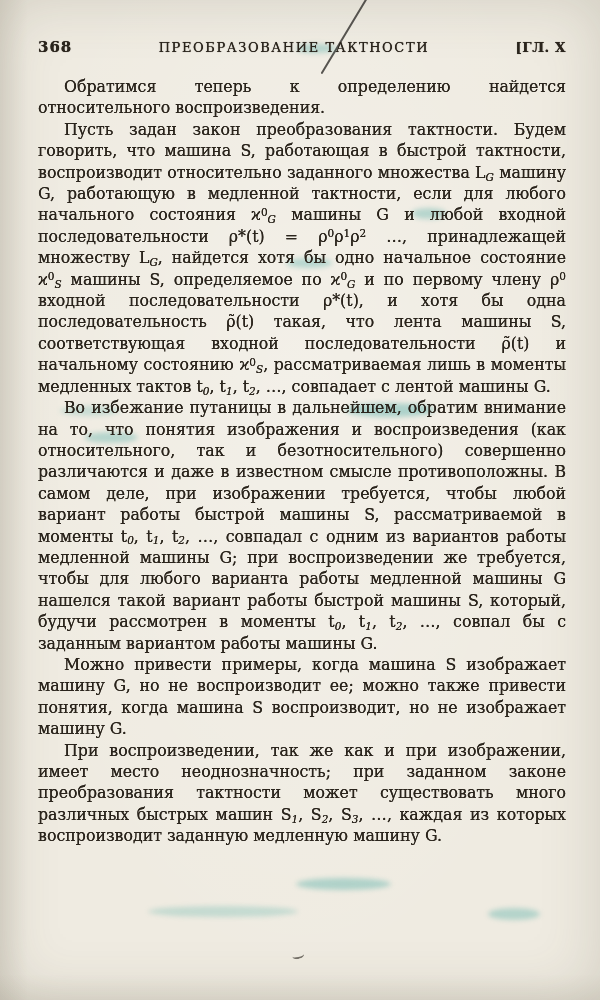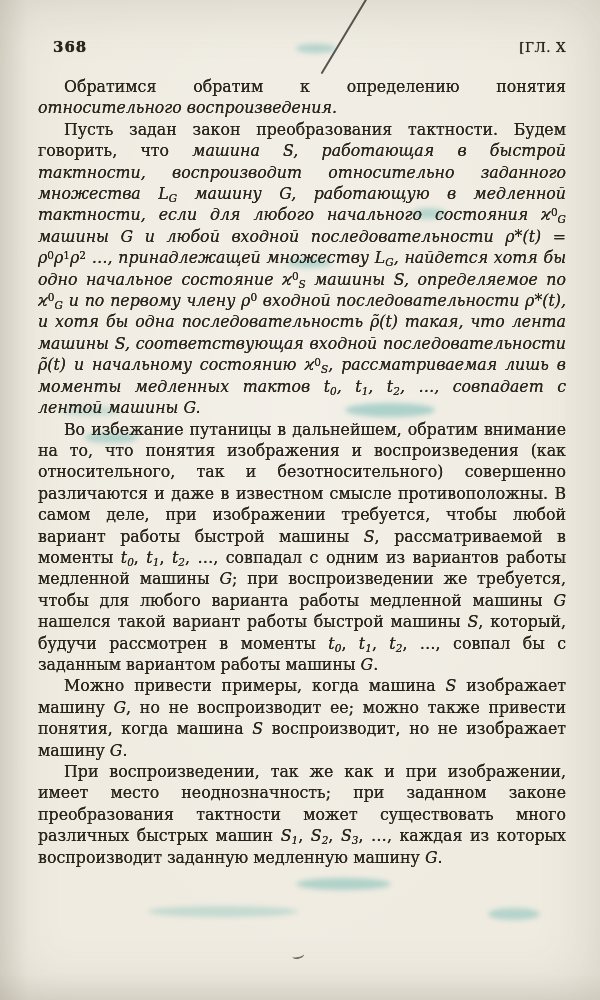--- a/index.html
+++ b/index.html
@@ -18,31 +18,31 @@
     font-family:"DejaVu Serif","Liberation Serif",serif;
     color:#2a241c;
   }
   .content{position:absolute;left:38px;right:34px;top:38px;}
   .pagehead{
     display:flex;align-items:baseline;justify-content:space-between;
     font-size:13.5px;
     margin-bottom:20px;
     text-shadow:0 0 0.7px currentColor;
   }
-  .pagenum{font-weight:bold;font-size:15px;letter-spacing:1px;margin-left:15px;}
+  .pagenum{font-weight:bold;font-size:15px;letter-spacing:1px;}
   .runtitle{letter-spacing:1.6px;font-size:13px;}
-  .chapref{font-size:13.5px;letter-spacing:0.5px;}
+  .chapref{font-size:13.5px;letter-spacing:0.5px;font-weight:bold;}
   .bodytext{
     font-size:15.8px;
     line-height:21.4px;
     text-align:justify;
     text-shadow:0 0 0.6px currentColor;
   }
   .para{margin:0;text-indent:26px;}
-  .it{font-style:italic;}
+  .it{}
   .sup{font-size:10.5px;position:relative;top:-0.45em;line-height:0;}
   .sub{font-size:10.5px;position:relative;top:0.28em;line-height:0;font-style:italic;}
   
   .penline{
     position:absolute;left:372px;top:-12px;width:2px;height:100px;
     background:#3c3a36;opacity:0.85;transform:rotate(31deg);transform-origin:50% 0;
     border-radius:2px;
   }
   .penmark-bottom{
     position:absolute;left:292px;top:952px;width:12px;height:5px;
@@ -77,25 +77,26 @@
   <div class="speck s5"></div>
   <div class="speck s6"></div>
   <div class="speck s7"></div>
   <div class="speck s8"></div>
   <div class="speck s9"></div>
   <div class="penmark-bottom"></div>
 
   <div class="content">
     <div class="pagehead">
       <span class="pagenum">368</span>
+      <span class="runtitle">ПРЕОБРАЗОВАНИЕ ТАКТНОСТИ</span>
       <span class="chapref">[ГЛ. X</span>
     </div>
 
     <div class="bodytext">
-        <p class="para"><span>Обратимся обратим к определению понятия </span><span class="it">относительного воспроизведения.</span></p>
+        <p class="para"><span>Обратимся теперь к определению найдется </span><span class="it">относительного воспроизведения.</span></p>
         <p class="para"><span>Пусть задан закон преобразования тактности. Будем говорить, что </span><span class="it">машина S, работающая в быстрой тактности, воспроизводит относительно заданного множества L</span><span class="sub">G</span><span class="it"> машину G, работающую в медленной тактности, если для любого начального состояния ϰ</span><span class="sup">0</span><span class="sub">G</span><span class="it"> машины G и любой входной последовательности ρ*(t) = ρ</span><span class="sup">0</span><span class="it">ρ</span><span class="sup">1</span><span class="it">ρ</span><span class="sup">2</span><span class="it"> …, принадлежащей множеству L</span><span class="sub">G</span><span class="it">, найдется хотя бы одно начальное состояние ϰ</span><span class="sup">0</span><span class="sub">S</span><span class="it"> машины S, определяемое по ϰ</span><span class="sup">0</span><span class="sub">G</span><span class="it"> и по первому члену ρ</span><span class="sup">0</span><span class="it"> входной последовательности ρ*(t), и хотя бы одна последовательность ρ̃(t) такая, что лента машины S, соответствующая входной последовательности ρ̃(t) и начальному состоянию ϰ</span><span class="sup">0</span><span class="sub">S</span><span class="it">, рассматриваемая лишь в моменты медленных тактов t</span><span class="sub">0</span><span class="it">, t</span><span class="sub">1</span><span class="it">, t</span><span class="sub">2</span><span class="it">, …, совпадает с лентой машины G.</span></p>
         <p class="para"><span>Во избежание путаницы в дальнейшем, обратим внимание на то, что понятия изображения и воспроизведения (как относительного, так и безотносительного) совершенно различаются и даже в известном смысле противоположны. В самом деле, при изображении требуется, чтобы любой вариант работы быстрой машины </span><span class="it">S</span><span>, рассматриваемой в моменты </span><span class="it">t</span><span class="sub">0</span><span>, </span><span class="it">t</span><span class="sub">1</span><span>, </span><span class="it">t</span><span class="sub">2</span><span>, …, совпадал с одним из вариантов работы медленной машины </span><span class="it">G</span><span>; при воспроизведении же требуется, чтобы для любого варианта работы медленной машины </span><span class="it">G</span><span> нашелся такой вариант работы быстрой машины </span><span class="it">S</span><span>, который, будучи рассмотрен в моменты </span><span class="it">t</span><span class="sub">0</span><span>, </span><span class="it">t</span><span class="sub">1</span><span>, </span><span class="it">t</span><span class="sub">2</span><span>, …, совпал бы с заданным вариантом работы машины </span><span class="it">G</span><span>.</span></p>
         <p class="para"><span>Можно привести примеры, когда машина </span><span class="it">S</span><span> изображает машину </span><span class="it">G</span><span>, но не воспроизводит ее; можно также привести понятия, когда машина </span><span class="it">S</span><span> воспроизводит, но не изображает машину </span><span class="it">G</span><span>.</span></p>
         <p class="para"><span>При воспроизведении, так же как и при изображении, имеет место неоднозначность; при заданном законе преобразования тактности может существовать много различных быстрых машин </span><span class="it">S</span><span class="sub">1</span><span>, </span><span class="it">S</span><span class="sub">2</span><span>, </span><span class="it">S</span><span class="sub">3</span><span>, …, каждая из которых воспроизводит заданную медленную машину </span><span class="it">G</span><span>.</span></p>
       </div>
   </div>
 
 </div>
 
 </body></html>

